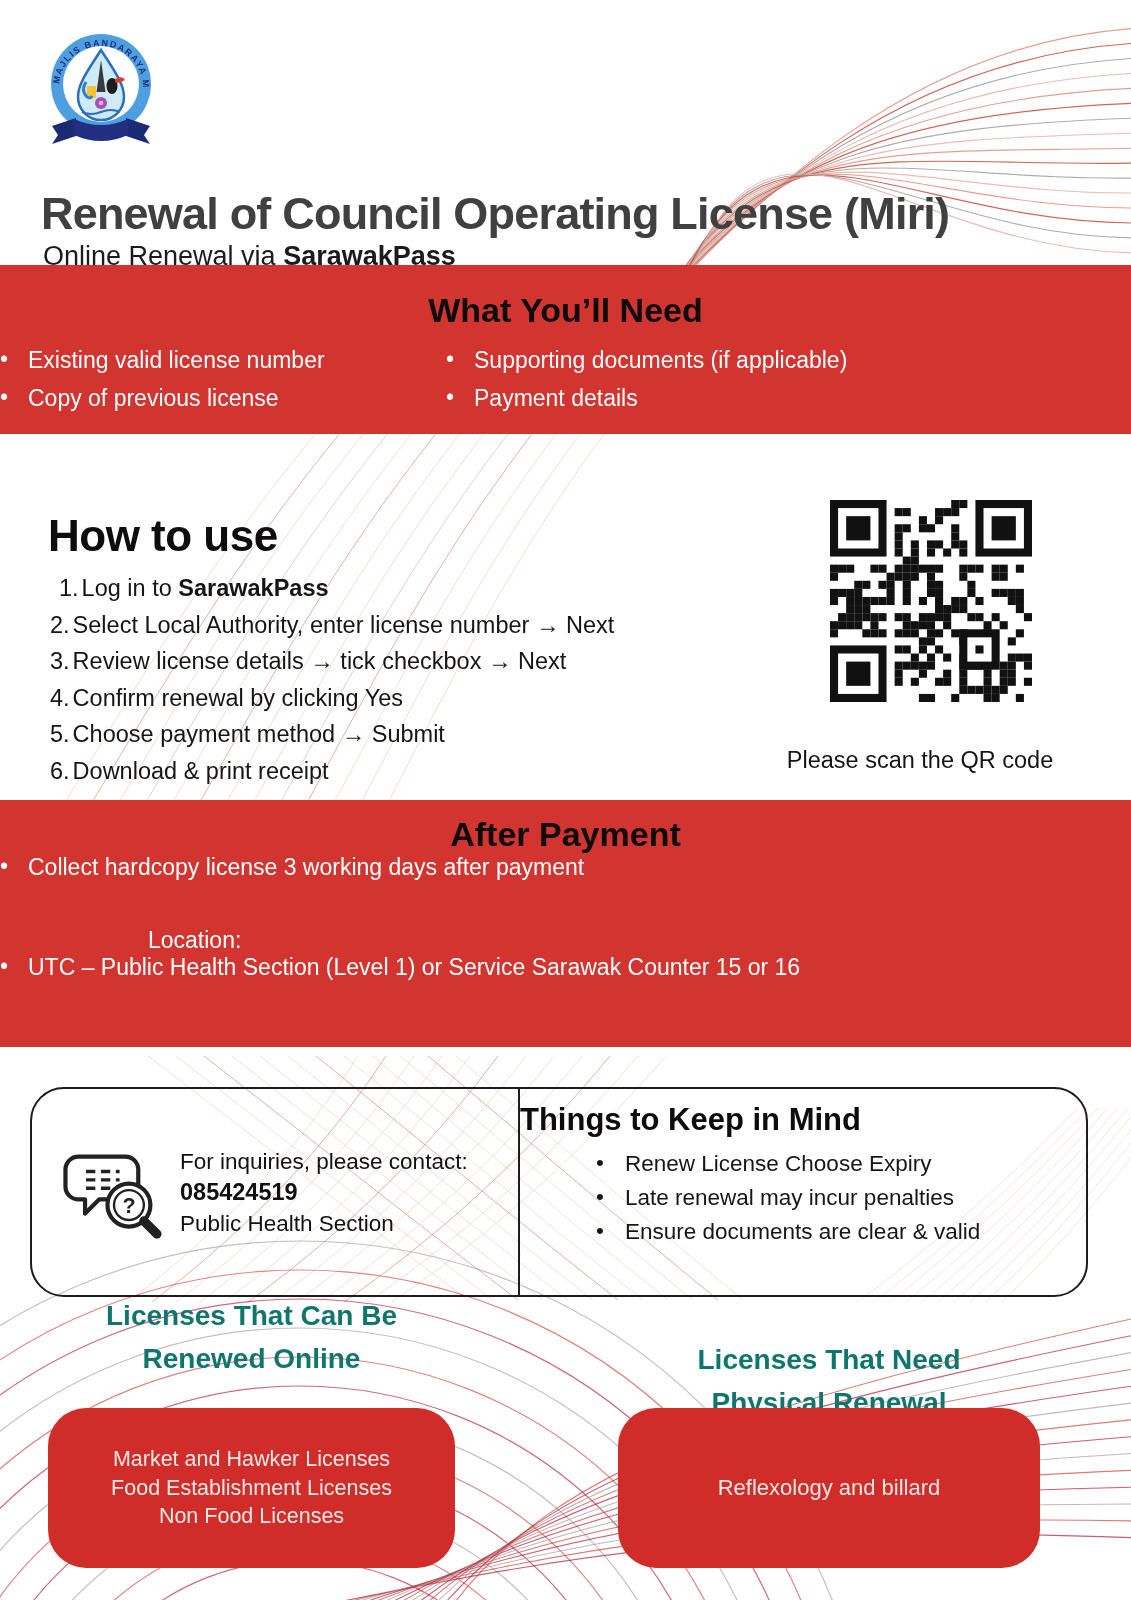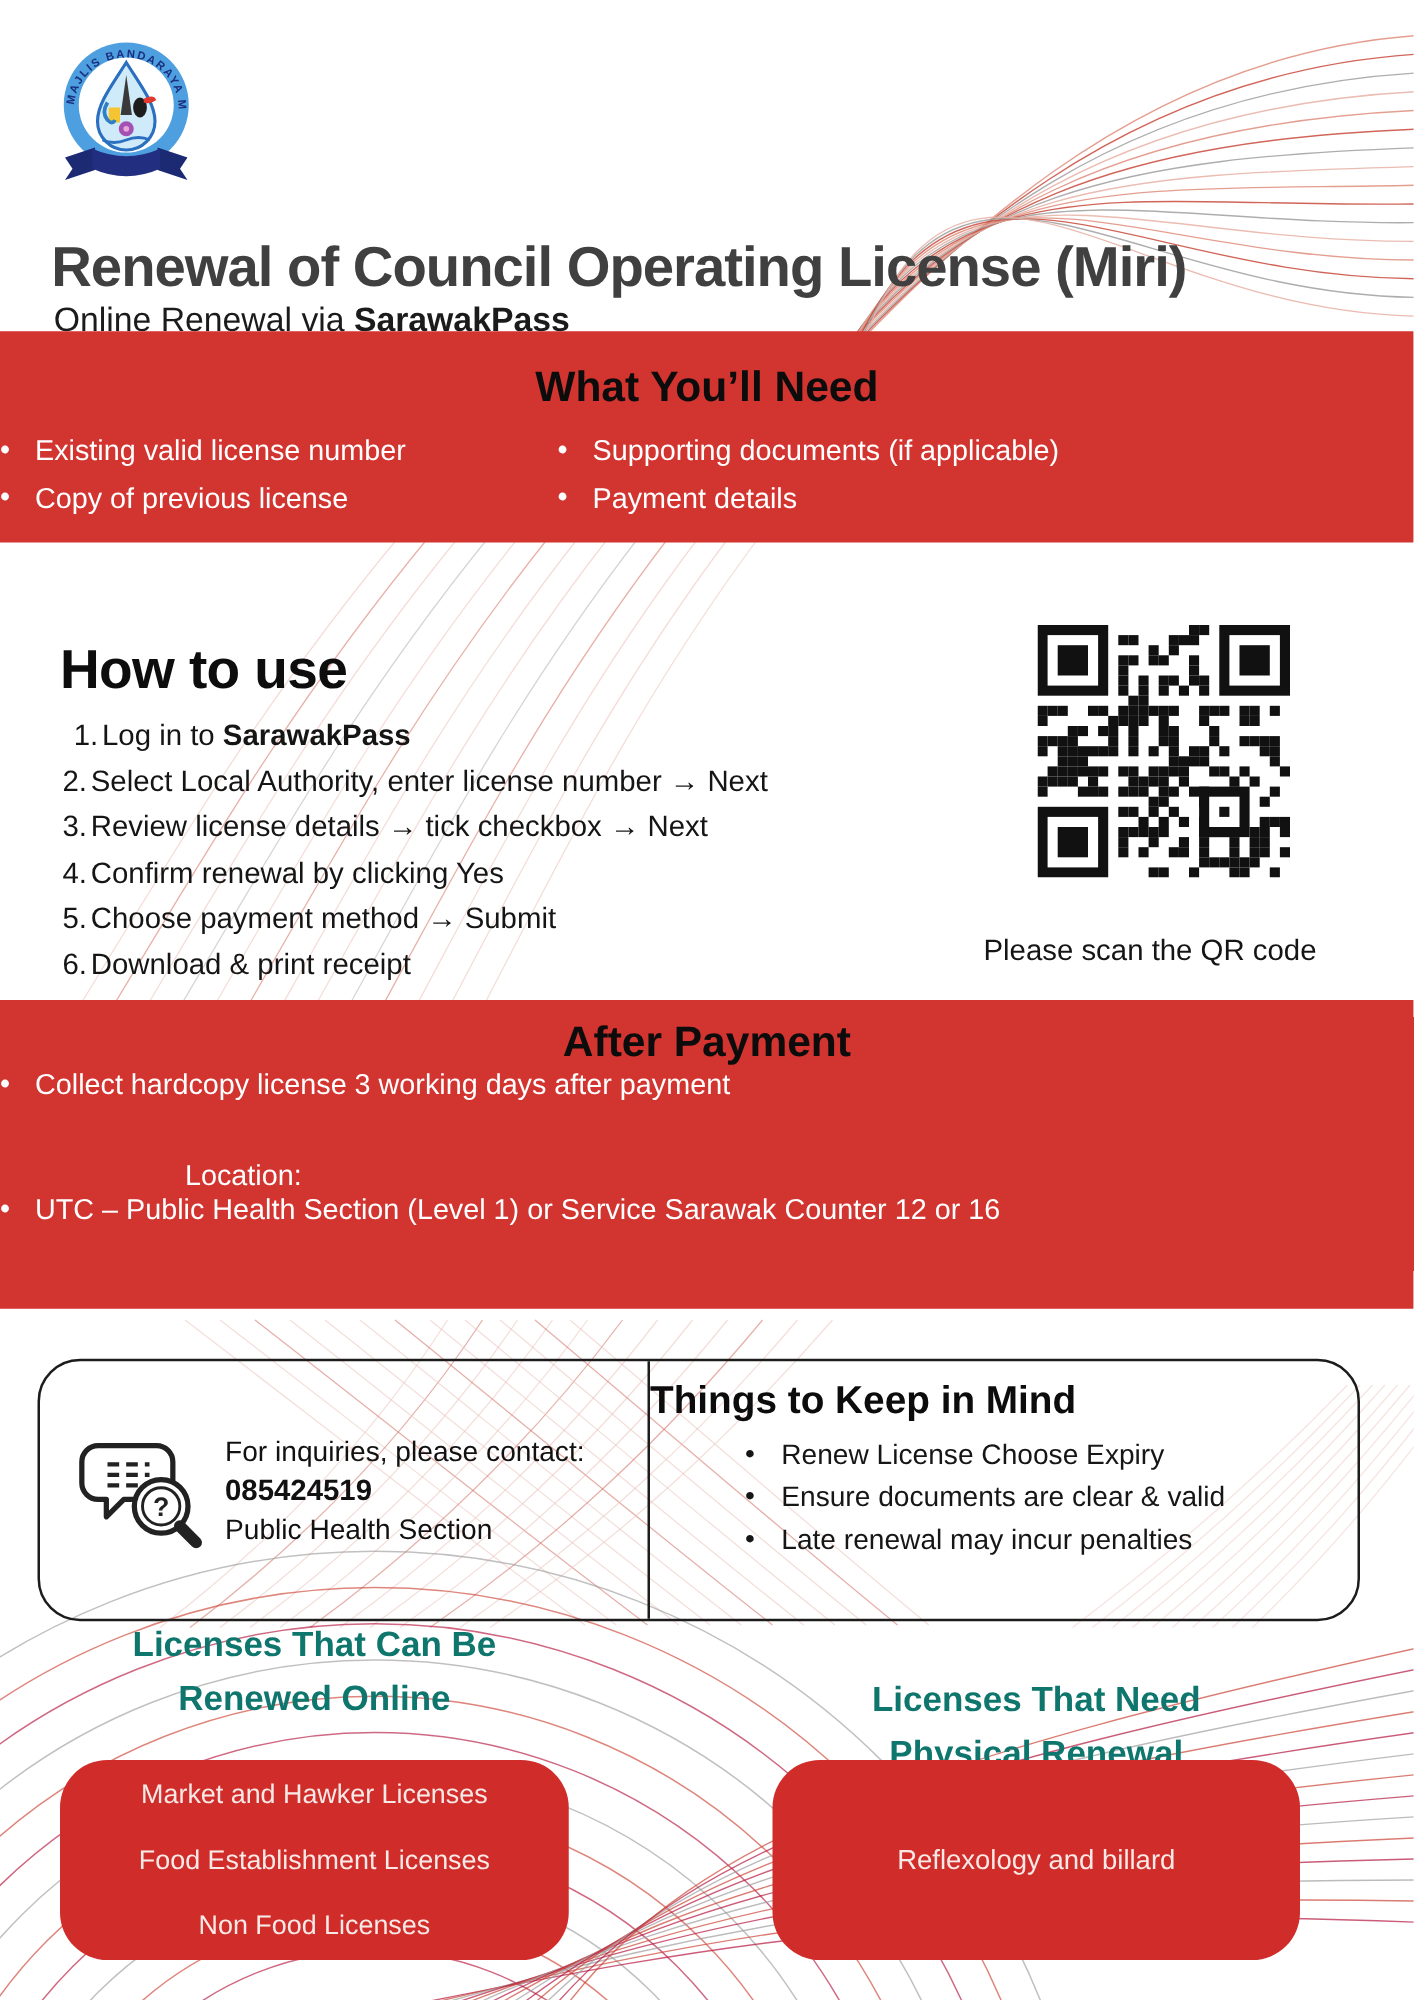--- a/index.html
+++ b/index.html
@@ -55,21 +55,21 @@
   .mind{flex:1;padding-top:13px;}
   .mind h3{margin:0;text-align:left;font-size:31px;font-weight:700;color:#0c0c0c;}
   .mind ul{margin:13px 0 0 76px;}
   .mind li{position:relative;padding-left:29px;font-size:22.5px;color:#161616;margin-bottom:8px;}
 
   
   .bh{text-align:center;font-size:28px;font-weight:700;line-height:43px;color:#0f766e;}
   .bh-left{left:48px;top:1294px;width:407px;}
   .bh-right{left:618px;top:1338px;width:422px;}
   .redbox{background:var(--box-red);border-radius:38px;color:#F8E9E6;display:flex;
-          flex-direction:column;justify-content:center;align-items:center;text-align:center;gap:24px;}
+          flex-direction:column;justify-content:center;align-items:center;text-align:center;}
   .rb-left{left:48px;top:1408px;width:407px;height:160px;font-size:21.5px;line-height:28.5px;}
   .rb-right{left:618px;top:1408px;width:422px;height:160px;font-size:22px;}
 </style>
 </head>
 <body>
 
 <div class="poster">
 
   <svg id="bg" width="1131" height="1600" viewBox="0 0 1131 1600">
       <path d="M 630 334 C 745 212, 900 42, 1140 28" fill="none" stroke="#df8d7c" stroke-opacity="0.85" stroke-width="1.1"></path>
@@ -434,21 +434,21 @@
   </div>
   <p class="abs z qr-caption">Please scan the QR code</p>
 
   <section class="abs z banner banner2">
     <h2>After Payment</h2>
     <ul class="ap1">
       <li>Collect hardcopy license 3 working days after payment</li>
     </ul>
     <div class="loc-label">Location:</div>
     <ul class="ap2">
-      <li>UTC – Public Health Section (Level 1) or Service Sarawak Counter 12 or 16</li>
+      <li>UTC – Public Health Section (Level 1) or Service Sarawak Counter 15 or 16</li>
     </ul>
   </section>
 
   <section class="abs z infobox">
     <div class="contact">
       <svg width="112" height="114" viewBox="0 0 120 120">
         <path d="M22,22 h50 a14,14 0 0 1 14,14 v18 a14,14 0 0 1 -14,14 h-28 l-15,15 v-15 h-7 a14,14 0 0 1 -14,-14 v-18 a14,14 0 0 1 14,-14 Z" fill="#fff" stroke="#222" stroke-width="4.5" stroke-linejoin="round"></path>
         <g stroke="#222" stroke-width="3.6" stroke-dasharray="10 6">
           <line x1="30" y1="38" x2="66" y2="38"></line>
           <line x1="30" y1="47" x2="66" y2="47"></line>
@@ -462,22 +462,22 @@
       <div class="contact-text">
         <div>For inquiries, please contact:</div>
         <div class="phone">085424519</div>
         <div>Public Health Section</div>
       </div>
     </div>
     <div class="mind">
       <h3>Things to Keep in Mind</h3>
       <ul>
         <li>Renew License Choose Expiry</li>
+        <li>Late renewal may incur penalties</li>
         <li>Ensure documents are clear &amp; valid</li>
-        <li>Late renewal may incur penalties</li>
       </ul>
     </div>
   </section>
 
   <div class="abs z bh bh-left">
     <div>Licenses That Can Be</div>
     <div>Renewed Online</div>
   </div>
   <div class="abs z bh bh-right">
     <div>Licenses That Need</div>

